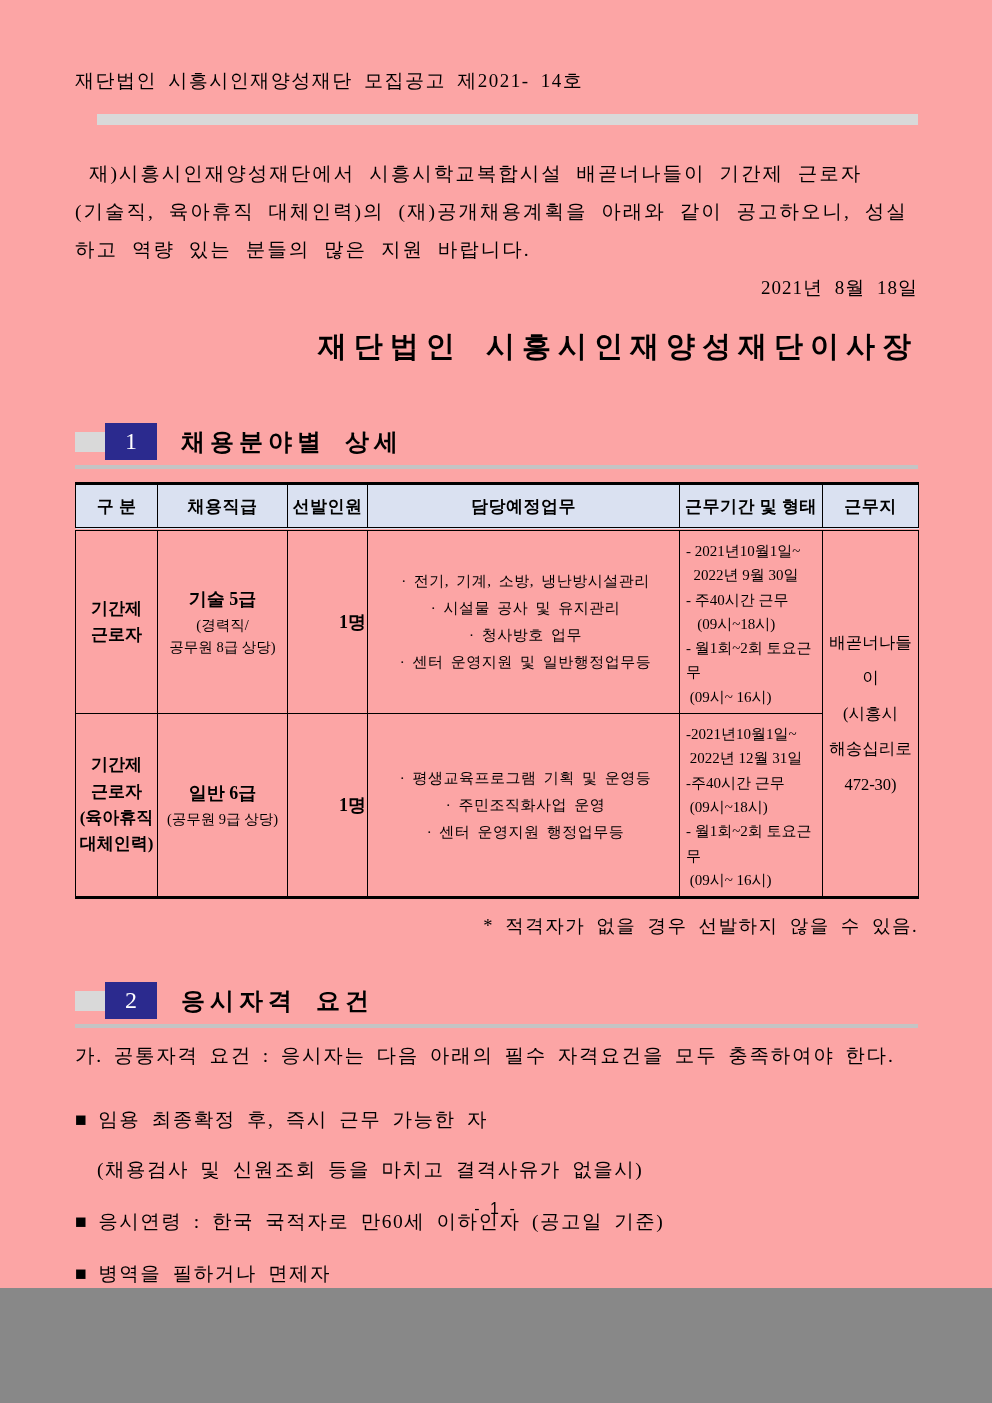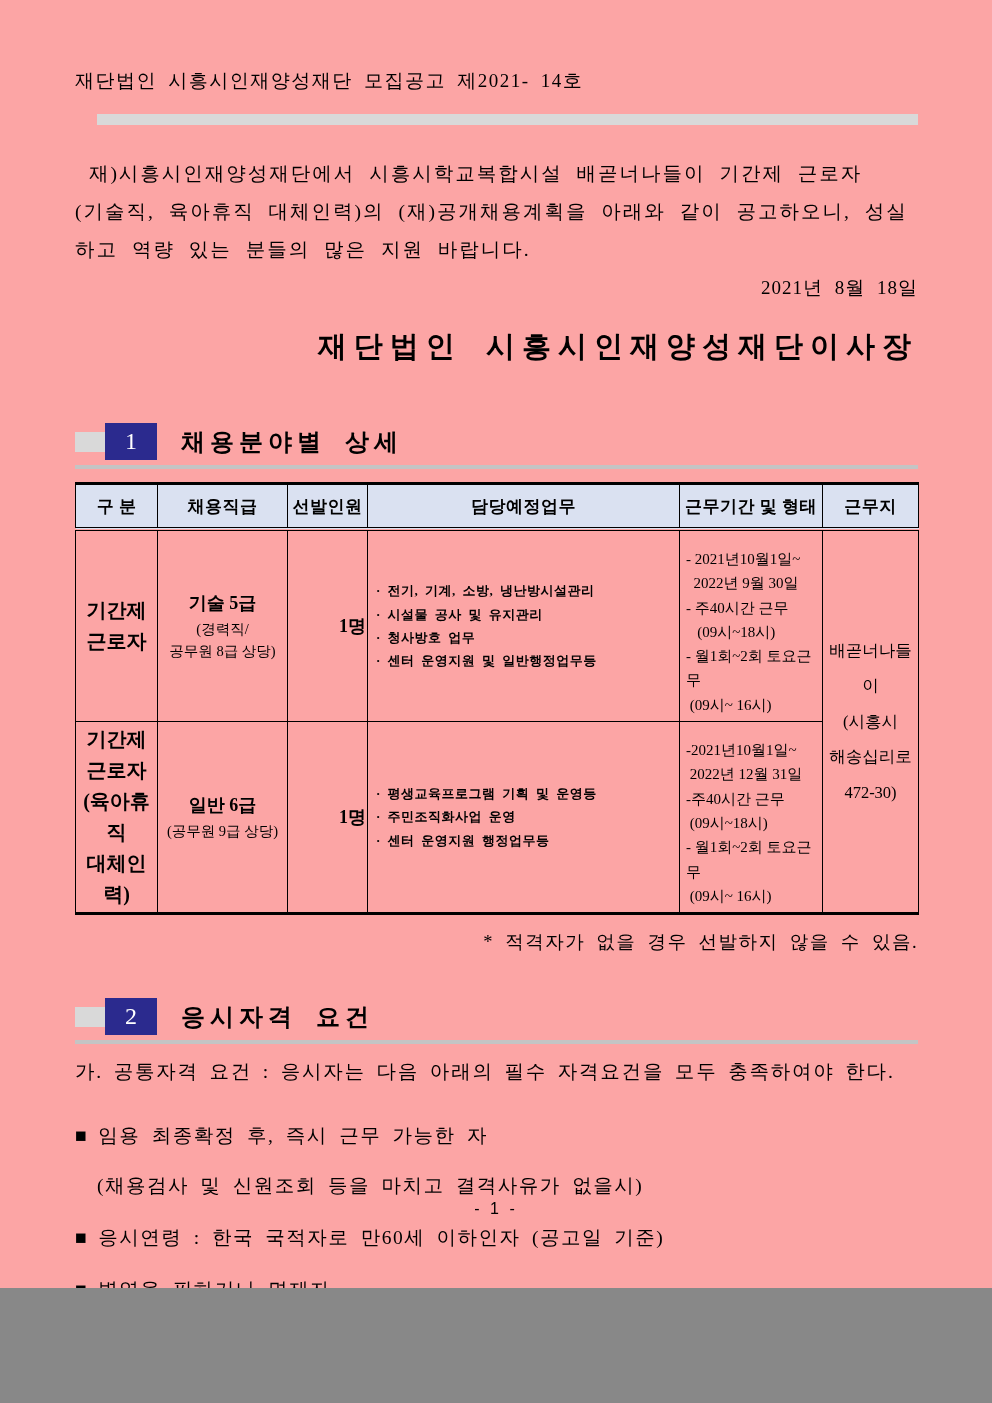--- a/index.html
+++ b/index.html
@@ -60,33 +60,33 @@
     border-top:3px solid #000;border-bottom:3px solid #000;
   }
   table.jobs th{
     background:#dae1f1;border:1px solid #000;border-bottom:4px double #000;
     height:40px;font-size:17px;font-weight:bold;letter-spacing:.5px;font-family:Liberation Serif, serif;
   }
   table.jobs td{border:1px solid #000;vertical-align:middle;}
   tr.row1 td{height:170px;}
   tr.row2 td{height:150px;}
   td.cat{
-    text-align:center;font-weight:bold;font-size:20px;
+    text-align:center;font-weight:bold;font-size:17px;
     white-space:pre-line;line-height:1.55;
   }
   td.grade{text-align:center;line-height:1.55;}
   .grade-main{font-weight:bold;font-size:18px;display:block;}
   .grade-sub{font-size:14.5px;display:block;white-space:pre-line;}
   td.count{text-align:right;font-weight:bold;font-size:18px;}
   td.duties{
-    font-size:13px;font-weight:bold;padding:4px 4px 4px 8px;
-    white-space:pre-wrap;line-height:1.8;letter-spacing:.5px;word-spacing:3px;
+    font-size:15px;font-weight:normal;padding:4px 4px 4px 8px;
+    white-space:pre-wrap;line-height:1.8;letter-spacing:.5px;word-spacing:3px;text-align:center;
   }
   td.period{
-    font-size:15px;padding:16px 2px 4px 6px;
+    font-size:15px;padding:8px 2px 4px 6px;
     white-space:pre-wrap;line-height:1.62;
   }
   td.workplace{
     text-align:center;font-size:16.5px;
     white-space:pre-line;line-height:2.15;
   }
 
   .footnote{margin-top:14px;text-align:right;font-size:18.5px;letter-spacing:1.5px;word-spacing:5px;}
 
   .sec2-intro{

